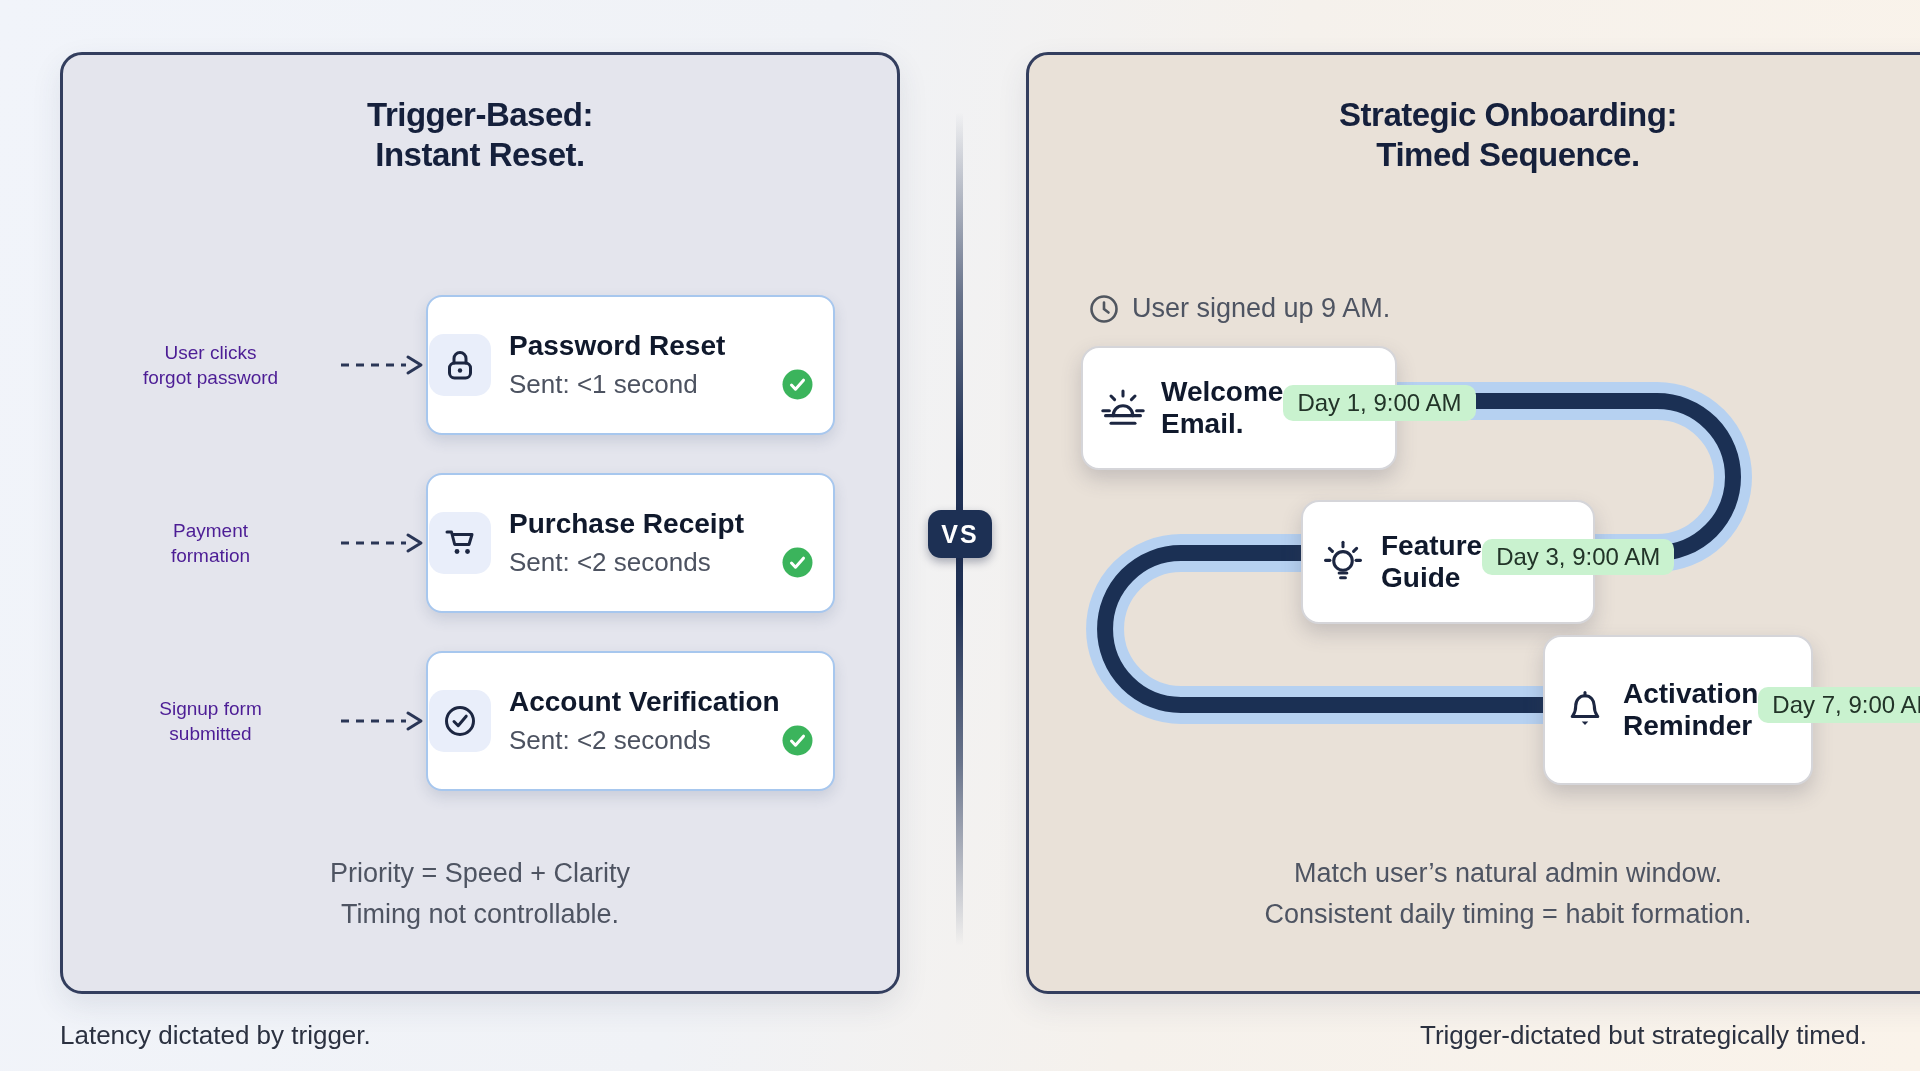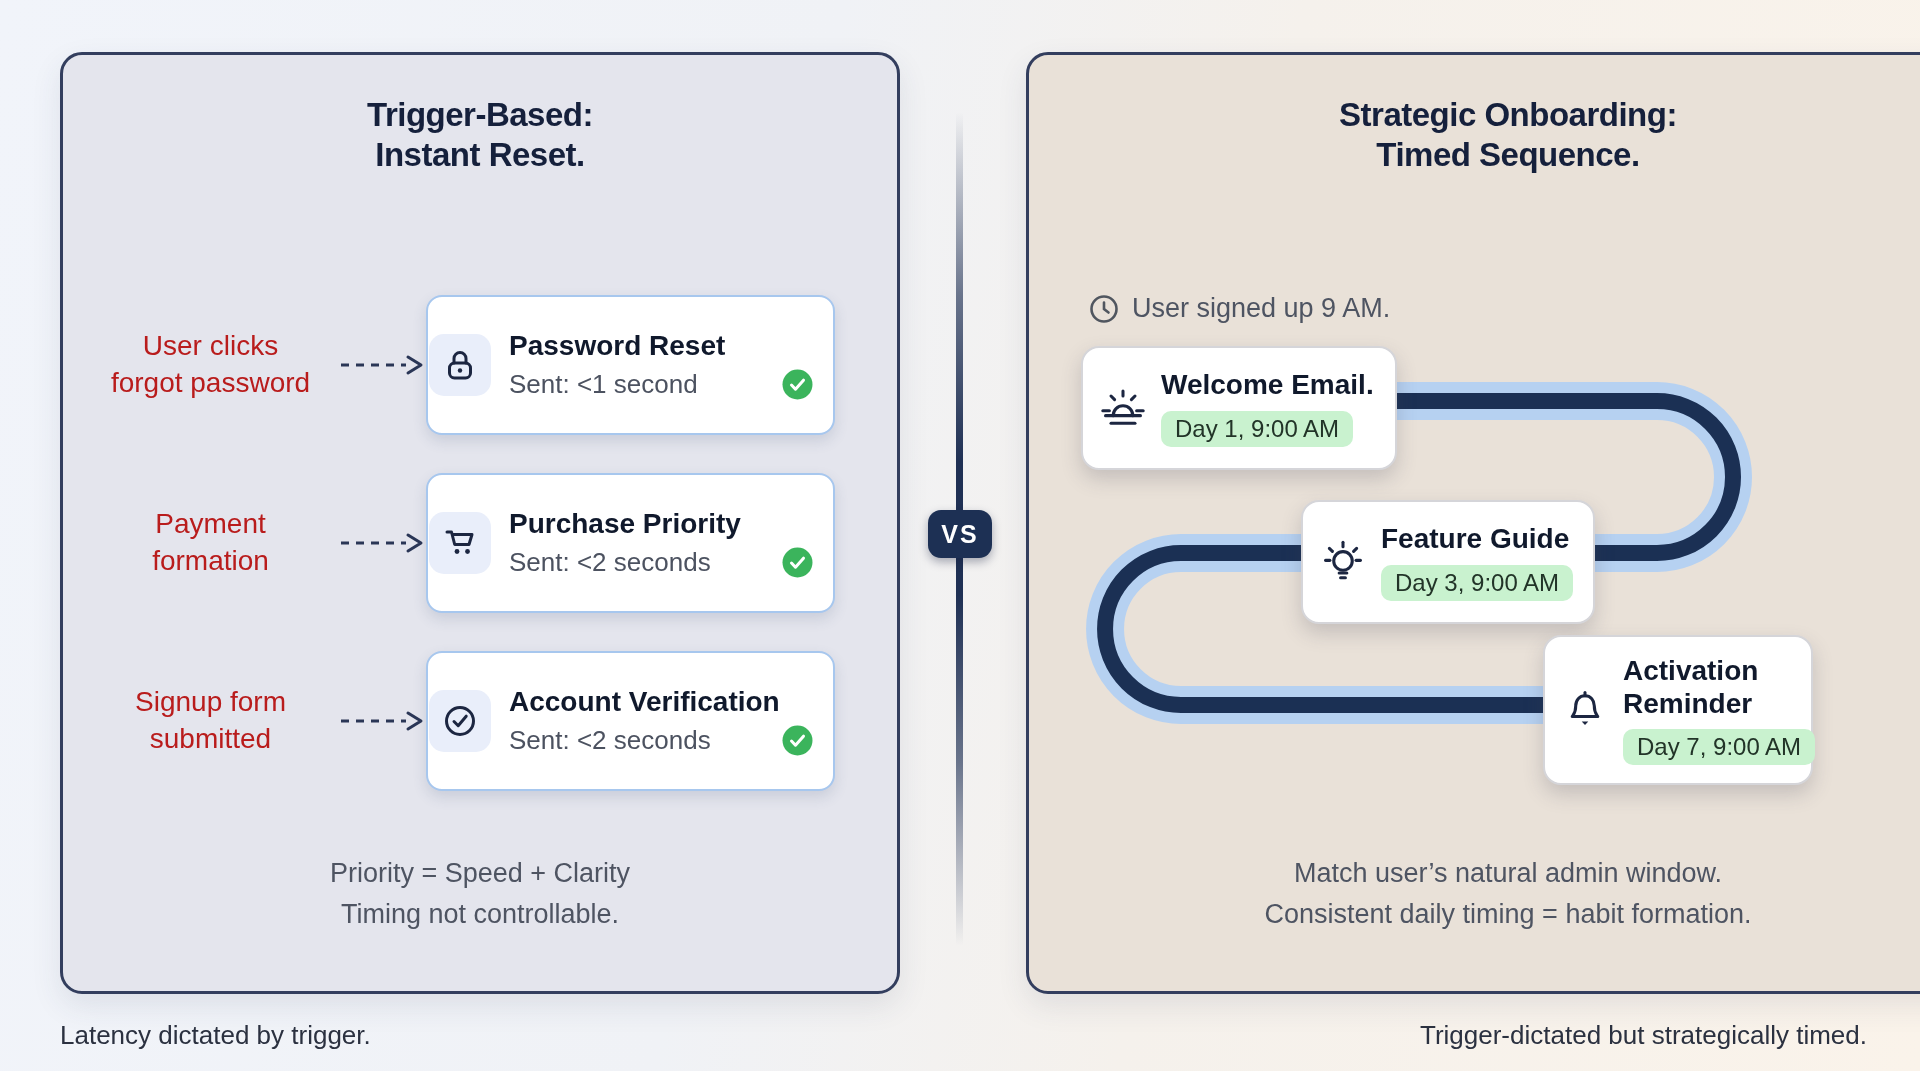--- a/index.html
+++ b/index.html
@@ -13,21 +13,21 @@
   .panel{position:absolute;top:52px;height:942px;border:3px solid #333e5e;border-radius:22px;
          box-shadow:0 12px 30px rgba(50,60,90,0.10);}
   .panel.left{left:60px;width:840px;background:#e4e5ed;}
   .panel.right{left:1026px;width:964px;background:#e9e1d8;}
   .panel-title{position:absolute;top:40px;left:0;right:0;text-align:center;
                font-size:33px;font-weight:700;color:#15203c;line-height:1.22;letter-spacing:-0.5px;}
   
   .rows{position:absolute;top:240px;left:0;right:0;display:flex;flex-direction:column;gap:38px;
         padding:0 62px 0 20px;}
   .trow{display:flex;align-items:center;height:140px;}
-  .tlabel{flex:0 0 255px;text-align:center;font-size:28px;color:#b91c1c;line-height:1.32;}
+  .tlabel{flex:0 0 255px;text-align:center;font-size:19px;color:#4c1d95;line-height:1.32;}
   .tarrow{flex:0 0 88px;display:flex;justify-content:center;align-items:center;}
   .lcard{flex:1;height:140px;background:#ffffff;border:2.5px solid #a7c7ee;border-radius:16px;
          box-shadow:0 6px 14px rgba(60,80,120,0.16);display:flex;align-items:center;
          padding:0 20px 0 1px;gap:18px;}
   .chip{flex:0 0 62px;height:62px;background:#e9eefa;border-radius:15px;
         display:flex;align-items:center;justify-content:center;}
   .lcard-col{flex:1;display:flex;flex-direction:column;}
   .lcard-title{font-size:28px;font-weight:700;color:#10192c;margin-bottom:7px;}
   .sent-row{display:flex;align-items:center;font-size:26px;color:#4c5260;}
   .sent-row .badge{margin-left:auto;}
@@ -45,21 +45,21 @@
       border-radius:13px;display:flex;align-items:center;justify-content:center;
       color:#ffffff;font-size:25px;font-weight:700;letter-spacing:2px;
       box-shadow:0 4px 10px rgba(20,30,60,0.35);}
   
   .signup{position:absolute;top:238px;left:60px;display:flex;align-items:center;gap:13px;
           font-size:27px;color:#4e5462;}
   .snake{position:absolute;left:0;top:0;z-index:1;}
   .rcard{position:absolute;z-index:2;background:#ffffff;border:2px solid #d5d5d9;border-radius:18px;
          box-shadow:0 9px 20px rgba(70,70,85,0.22);display:flex;align-items:center;
          padding:0 16px;gap:14px;}
-  .rcard-col{display:flex;flex-direction:column;align-items:flex-start;}
+  .rcard-col{display:flex;align-items:flex-start;}
   .rcard-title{font-size:28px;font-weight:700;color:#10192c;line-height:1.15;}
   .pill{margin-top:9px;background:#c9f2cf;color:#223428;font-size:24px;
         padding:4px 14px;border-radius:10px;white-space:nowrap;}
   .rc1{left:52px;top:291px;width:316px;height:124px;}
   .rc2{left:272px;top:445px;width:294px;height:124px;}
   .rc3{left:514px;top:580px;width:270px;height:150px;}
   svg{display:block;}
 </style>
 </head>
 <body>
@@ -121,21 +121,21 @@
         </div>
         <div class="lcard">
           <div class="chip">
             <svg width="38" height="38" viewBox="0 0 38 38" fill="none" stroke="#1c2641" stroke-width="3" stroke-linecap="round" stroke-linejoin="round">
               <path d="M6 8h4.5l3.2 12.5H28l3-10H12"></path>
               <circle cx="16" cy="27.5" r="2.4" fill="#1c2641" stroke="none"></circle>
               <circle cx="26.5" cy="27.5" r="2.4" fill="#1c2641" stroke="none"></circle>
             </svg>
           </div>
           <div class="lcard-col">
-            <div class="lcard-title">Purchase Priority</div>
+            <div class="lcard-title">Purchase Receipt</div>
             <div class="sent-row">
               <span>Sent: &lt;2 seconds</span>
               <span class="badge">
                 <svg width="31" height="31" viewBox="0 0 31 31">
                   <circle cx="15.5" cy="15.5" r="15" fill="#3bb45c"></circle>
                   <path d="M9.5 16l4 4.2 8-9" fill="none" stroke="#ffffff" stroke-width="3" stroke-linecap="round" stroke-linejoin="round"></path>
                 </svg>
               </span>
             </div>
           </div>

